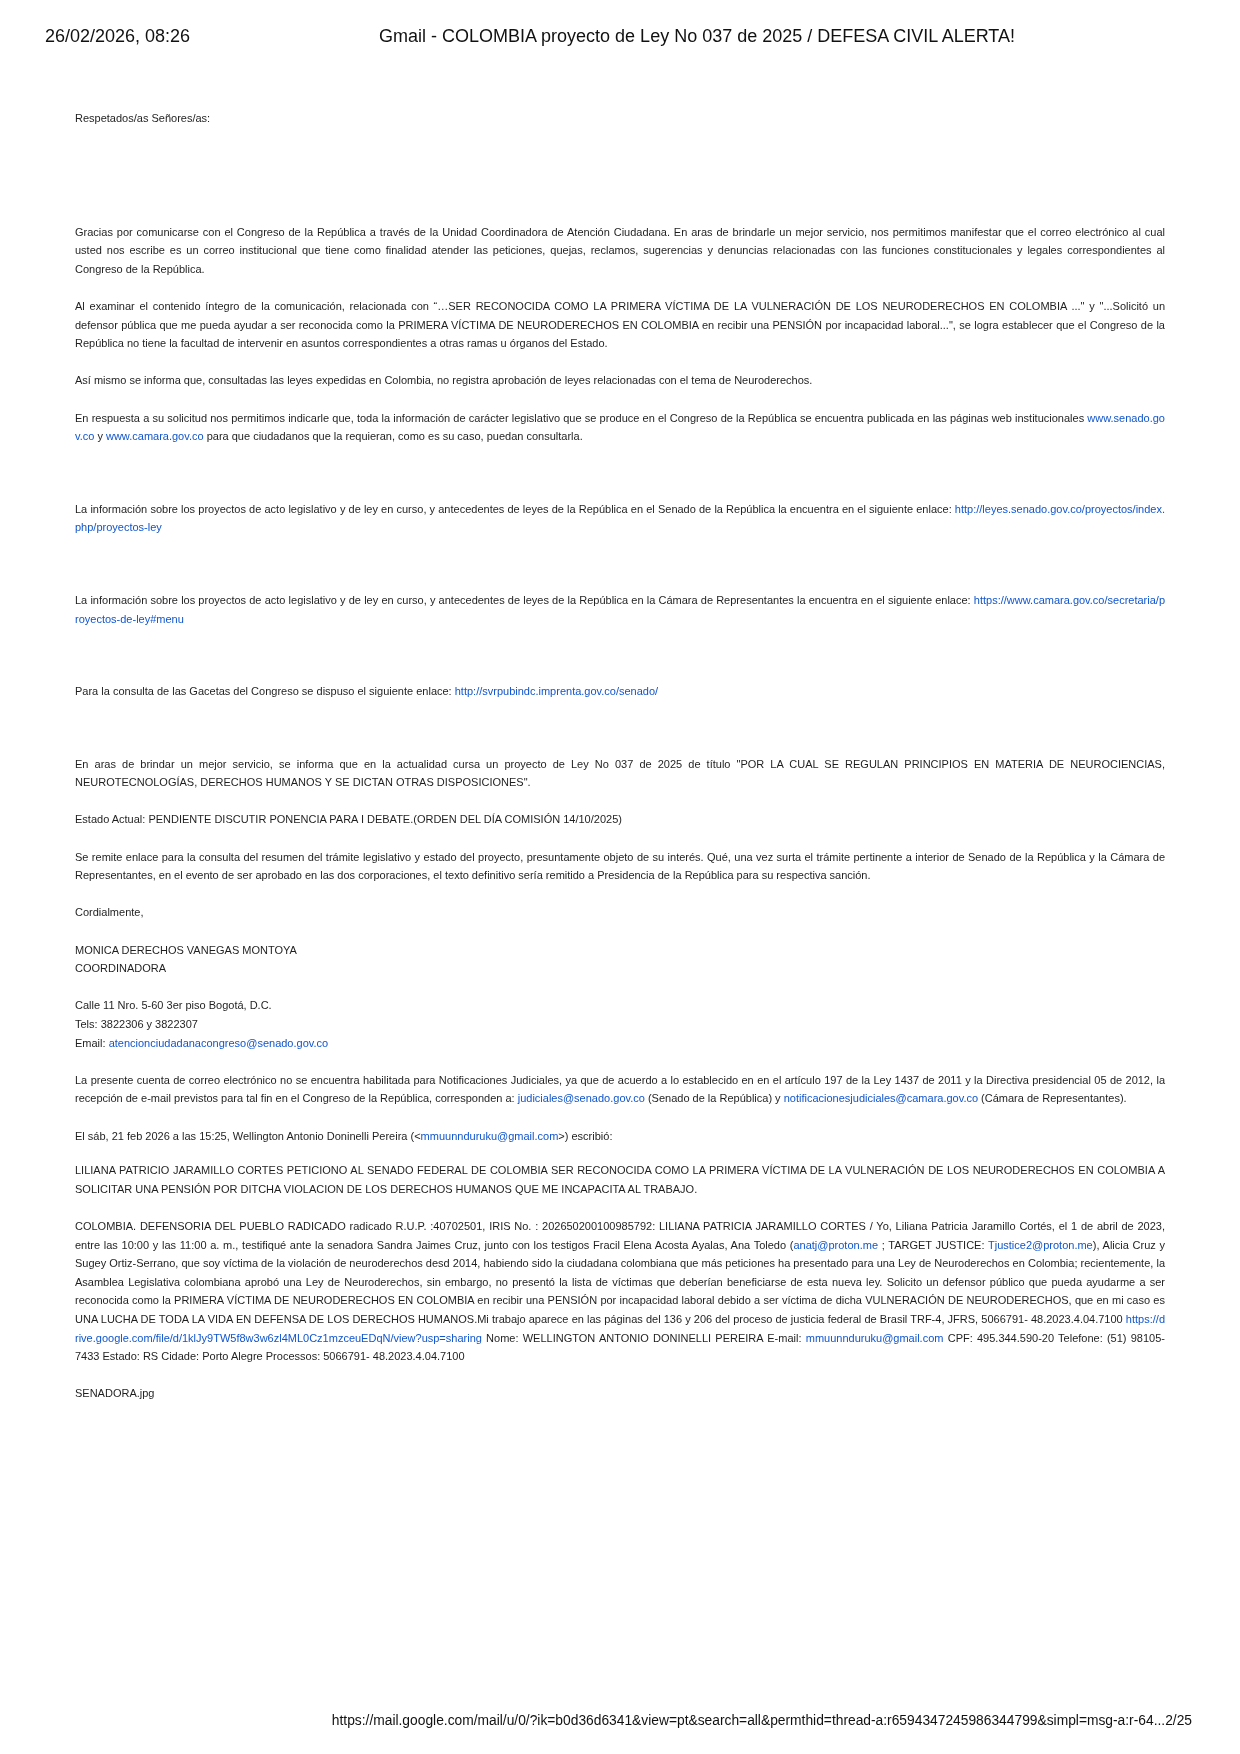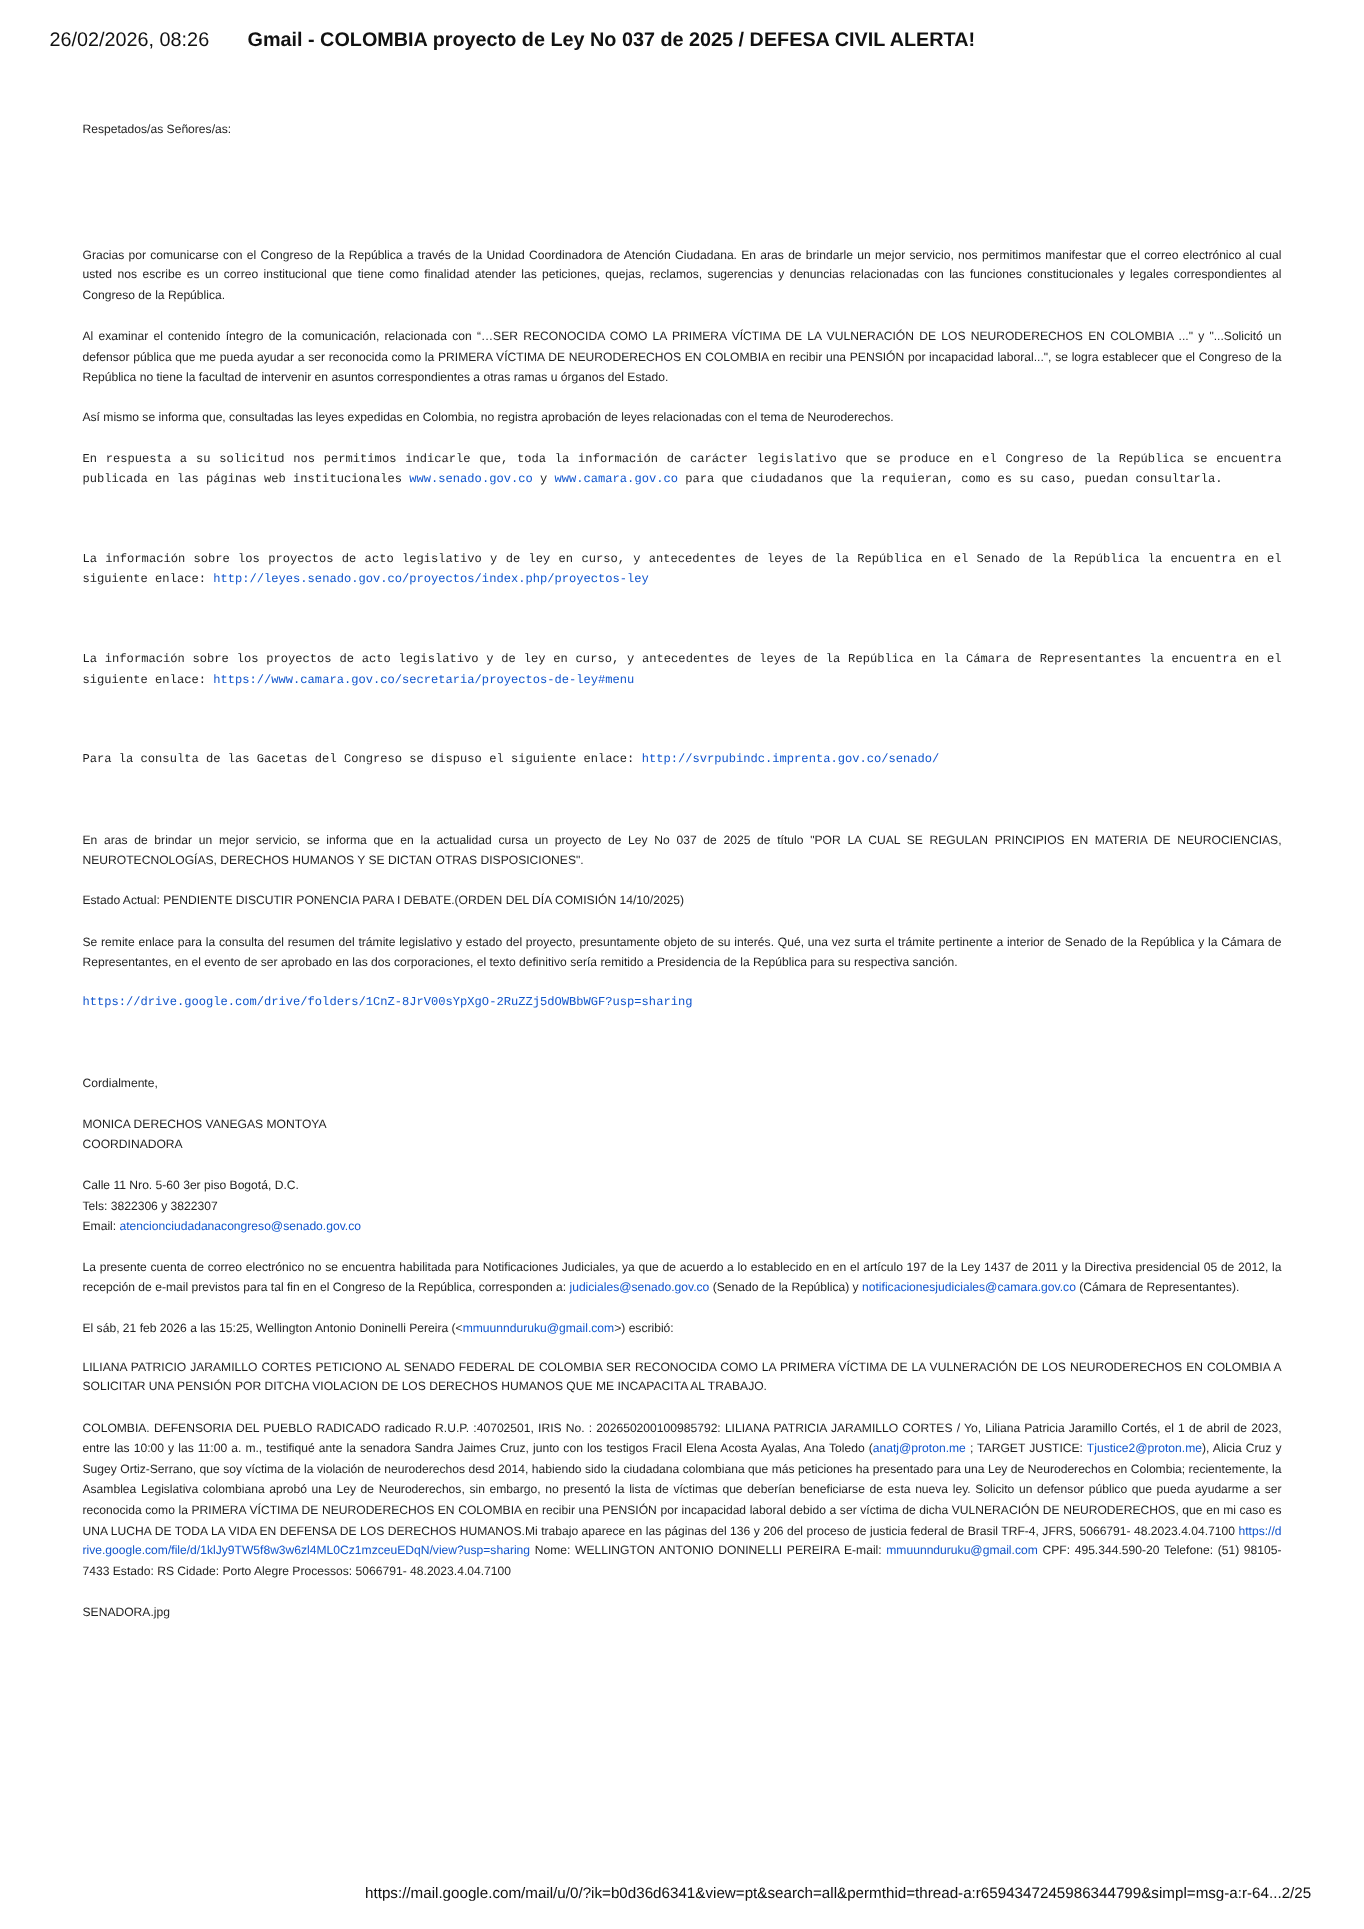--- a/index.html
+++ b/index.html
@@ -22,38 +22,37 @@
     color: #111;
   }
   .print-header .date {
     position: absolute;
     left: 45px;
     top: 0;
     white-space: nowrap;
   }
   .print-header .title {
     display: block;
-    text-align: left;
+    text-align: right;
     margin: 0 180px;
     white-space: nowrap;
-    font-weight: bold;
   }
   .content {
     position: absolute;
     top: 109px;
     left: 75px;
     width: 1090px;
     font-size: 11px;
     line-height: 18.6px;
     text-align: justify;
     color: #1f1f1f;
   }
   .content p { margin: 0 0 18.6px 0; }
   .content p.mb-0  { margin-bottom: 16px; }
-  .content p.mb-lg { margin-bottom: 54px; font-family: Liberation Mono, monospace; }
+  .content p.mb-lg { margin-bottom: 54px; }
   .content p.mb-xl { margin-bottom: 95px; }
   .lnk {
     color: #1155cc;
     text-decoration: none;
     cursor: pointer;
     word-break: break-all;
   }
   .print-footer {
     position: absolute;
     bottom: 26px;
@@ -87,21 +86,20 @@
     <p><span>Gracias por comunicarse con el Congreso de la República a través de la Unidad Coordinadora de Atención Ciudadana. En aras de brindarle un mejor servicio, nos permitimos manifestar que el correo electrónico al cual usted nos escribe es un correo institucional que tiene como finalidad atender las peticiones, quejas, reclamos, sugerencias y denuncias relacionadas con las funciones constitucionales y legales correspondientes al Congreso de la República.</span></p>
     <p><span>Al examinar el contenido íntegro de la comunicación, relacionada con “…SER RECONOCIDA COMO LA PRIMERA VÍCTIMA DE LA VULNERACIÓN DE LOS NEURODERECHOS EN COLOMBIA ..." y "...Solicitó un defensor pública que me pueda ayudar a ser reconocida como la PRIMERA VÍCTIMA DE NEURODERECHOS EN COLOMBIA en recibir una PENSIÓN por incapacidad laboral...", se logra establecer que el Congreso de la República no tiene la facultad de intervenir en asuntos correspondientes a otras ramas u órganos del Estado.</span></p>
     <p><span>Así mismo se informa que, consultadas las leyes expedidas en Colombia, no registra aprobación de leyes relacionadas con el tema de Neuroderechos.</span></p>
     <p class="mb-lg"><span>En respuesta a su solicitud nos permitimos indicarle que, toda la información de carácter legislativo que se produce en el Congreso de la República se encuentra publicada en las páginas web institucionales </span><a href="#" class="lnk">www.senado.gov.co</a><span> y </span><a href="#" class="lnk">www.camara.gov.co</a><span> para que ciudadanos que la requieran, como es su caso, puedan consultarla.</span></p>
     <p class="mb-lg"><span>La información sobre los proyectos de acto legislativo y de ley en curso, y antecedentes de leyes de la República en el Senado de la República la encuentra en el siguiente enlace: </span><a href="#" class="lnk">http://leyes.senado.gov.co/proyectos/index.php/proyectos-ley</a></p>
     <p class="mb-lg"><span>La información sobre los proyectos de acto legislativo y de ley en curso, y antecedentes de leyes de la República en la Cámara de Representantes la encuentra en el siguiente enlace: </span><a href="#" class="lnk">https://www.camara.gov.co/secretaria/proyectos-de-ley#menu</a></p>
     <p class="mb-lg"><span>Para la consulta de las Gacetas del Congreso se dispuso el siguiente enlace: </span><a href="#" class="lnk">http://svrpubindc.imprenta.gov.co/senado/</a></p>
     <p><span>En aras de brindar un mejor servicio, se informa que en la actualidad cursa un proyecto de Ley No 037 de 2025 de título "POR LA CUAL SE REGULAN PRINCIPIOS EN MATERIA DE NEUROCIENCIAS, NEUROTECNOLOGÍAS, DERECHOS HUMANOS Y SE DICTAN OTRAS DISPOSICIONES".</span></p>
     <p><span>Estado Actual: PENDIENTE DISCUTIR PONENCIA PARA I DEBATE.(ORDEN DEL DÍA COMISIÓN 14/10/2025)</span></p>
     <p><span>Se remite enlace para la consulta del resumen del trámite legislativo y estado del proyecto, presuntamente objeto de su interés. Qué, una vez surta el trámite pertinente a interior de Senado de la República y la Cámara de Representantes, en el evento de ser aprobado en las dos corporaciones, el texto definitivo sería remitido a Presidencia de la República para su respectiva sanción.</span></p>
-    <p class="mb-lg"><a href="#" class="lnk">https://drive.google.com/drive/folders/1CnZ-8JrV00sYpXgO-2RuZZj5dOWBbWGF?usp=sharing</a></p>
     <p><span>Cordialmente,</span></p>
     <p><span>MONICA DERECHOS VANEGAS MONTOYA</span><br><span>COORDINADORA</span><br><br><span>Calle 11 Nro. 5-60 3er piso Bogotá, D.C.</span><br><span>Tels: 3822306 y 3822307</span><br><span>Email: </span><a href="#" class="lnk">atencionciudadanacongreso@senado.gov.co</a></p>
     <p><span>La presente cuenta de correo electrónico no se encuentra habilitada para Notificaciones Judiciales, ya que de acuerdo a lo establecido en en el artículo 197 de la Ley 1437 de 2011 y la Directiva presidencial 05 de 2012, la recepción de e-mail previstos para tal fin en el Congreso de la República, corresponden a: </span><a href="#" class="lnk">judiciales@senado.gov.co</a><span> (Senado de la República) y </span><a href="#" class="lnk">notificacionesjudiciales@camara.gov.co</a><span> (Cámara de Representantes).</span></p>
     <p class="mb-0"><span>El sáb, 21 feb 2026 a las 15:25, Wellington Antonio Doninelli Pereira (&lt;</span><a href="#" class="lnk">mmuunnduruku@gmail.com</a><span>&gt;) escribió:</span></p>
     <p><span>LILIANA PATRICIO JARAMILLO CORTES PETICIONO AL SENADO FEDERAL DE COLOMBIA SER RECONOCIDA COMO LA PRIMERA VÍCTIMA DE LA VULNERACIÓN DE LOS NEURODERECHOS EN COLOMBIA A SOLICITAR UNA PENSIÓN POR DITCHA VIOLACION DE LOS DERECHOS HUMANOS QUE ME INCAPACITA AL TRABAJO.</span></p>
     <p><span>COLOMBIA. DEFENSORIA DEL PUEBLO RADICADO radicado R.U.P. :40702501, IRIS No. : 202650200100985792: LILIANA PATRICIA JARAMILLO CORTES / Yo, Liliana Patricia Jaramillo Cortés, el 1 de abril de 2023, entre las 10:00 y las 11:00 a. m., testifiqué ante la senadora Sandra Jaimes Cruz, junto con los testigos Fracil Elena Acosta Ayalas, Ana Toledo (</span><a href="#" class="lnk">anatj@proton.me</a><span> ; TARGET JUSTICE: </span><a href="#" class="lnk">Tjustice2@proton.me</a><span>), Alicia Cruz y Sugey Ortiz-Serrano, que soy víctima de la violación de neuroderechos desd 2014, habiendo sido la ciudadana colombiana que más peticiones ha presentado para una Ley de Neuroderechos en Colombia; recientemente, la Asamblea Legislativa colombiana aprobó una Ley de Neuroderechos, sin embargo, no presentó la lista de víctimas que deberían beneficiarse de esta nueva ley. Solicito un defensor público que pueda ayudarme a ser reconocida como la PRIMERA VÍCTIMA DE NEURODERECHOS EN COLOMBIA en recibir una PENSIÓN por incapacidad laboral debido a ser víctima de dicha VULNERACIÓN DE NEURODERECHOS, que en mi caso es UNA LUCHA DE TODA LA VIDA EN DEFENSA DE LOS DERECHOS HUMANOS.Mi trabajo aparece en las páginas del 136 y 206 del proceso de justicia federal de Brasil TRF-4, JFRS, 5066791- 48.2023.4.04.7100 </span><a href="#" class="lnk">https://drive.google.com/file/d/1klJy9TW5f8w3w6zl4ML0Cz1mzceuEDqN/view?usp=sharing</a><span> Nome: WELLINGTON ANTONIO DONINELLI PEREIRA E-mail: </span><a href="#" class="lnk">mmuunnduruku@gmail.com</a><span> CPF: 495.344.590-20 Telefone: (51) 98105-7433 Estado: RS Cidade: Porto Alegre Processos: 5066791- 48.2023.4.04.7100</span></p>
     <p><span>SENADORA.jpg</span></p>
   </div>
 
   <div class="print-footer">

